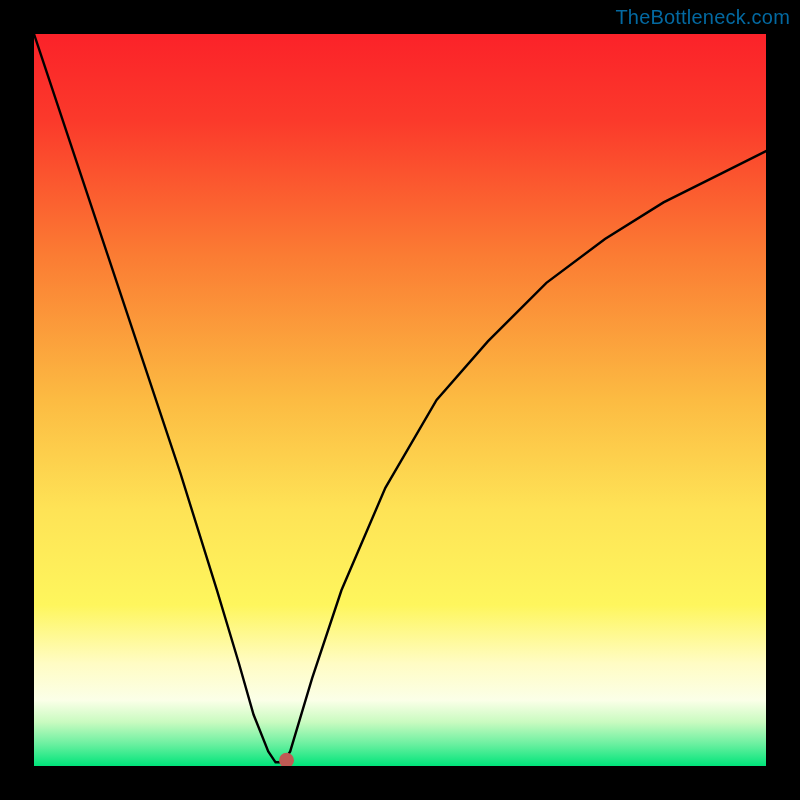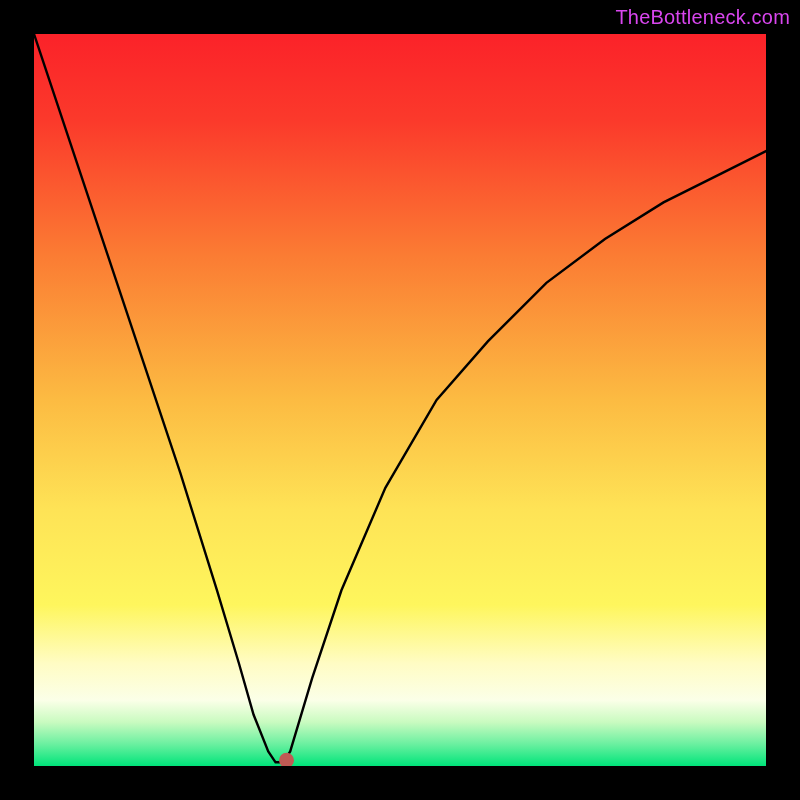--- a/index.html
+++ b/index.html
@@ -21,21 +21,21 @@
     left: 34px;
     top: 34px;
     width: 732px;
     height: 732px;
     
   }
   .watermark {
     position: absolute;
     top: 6px;
     right: 10px;
-    color: #d946ef;
+    color: #0369a1;
     font-size: 20px;
     font-weight: 500;
     letter-spacing: 0.2px;
   }
 </style>
 </head>
 <body>
 
 <div class="frame">
 

